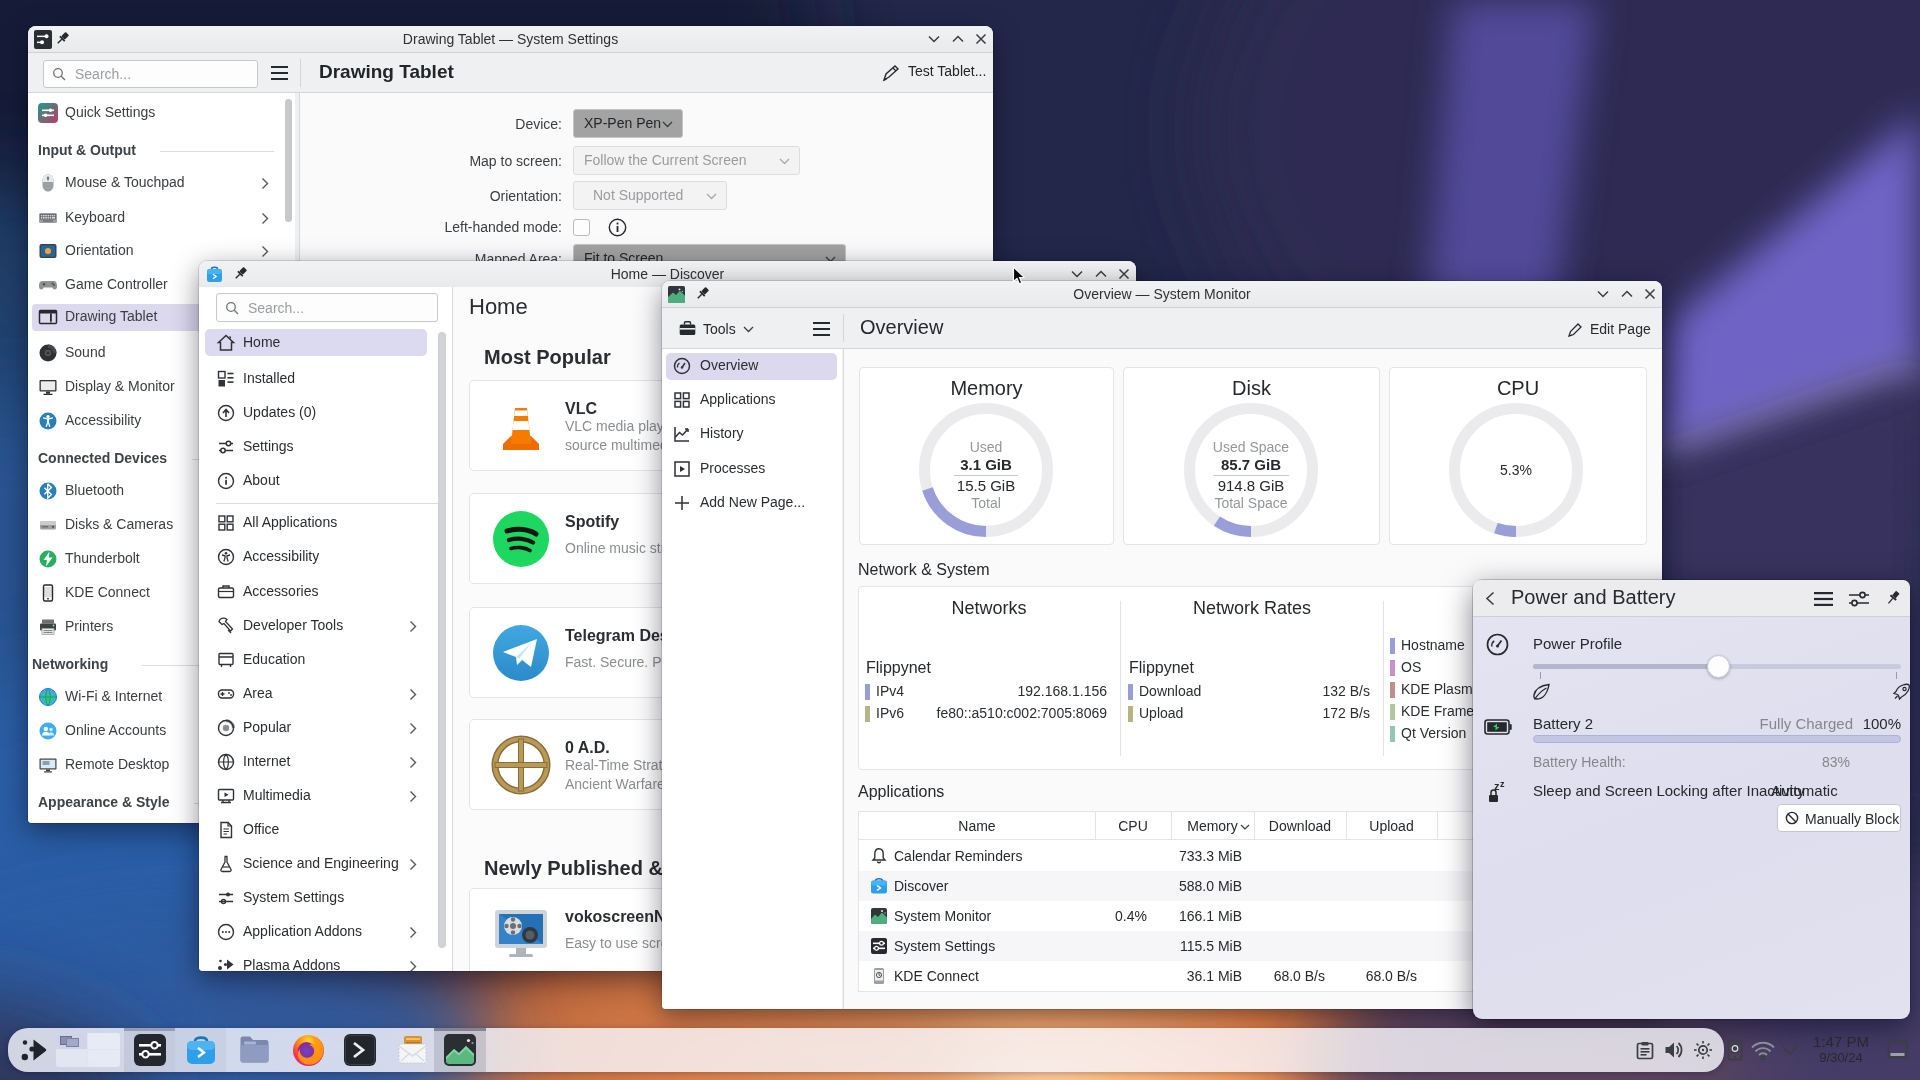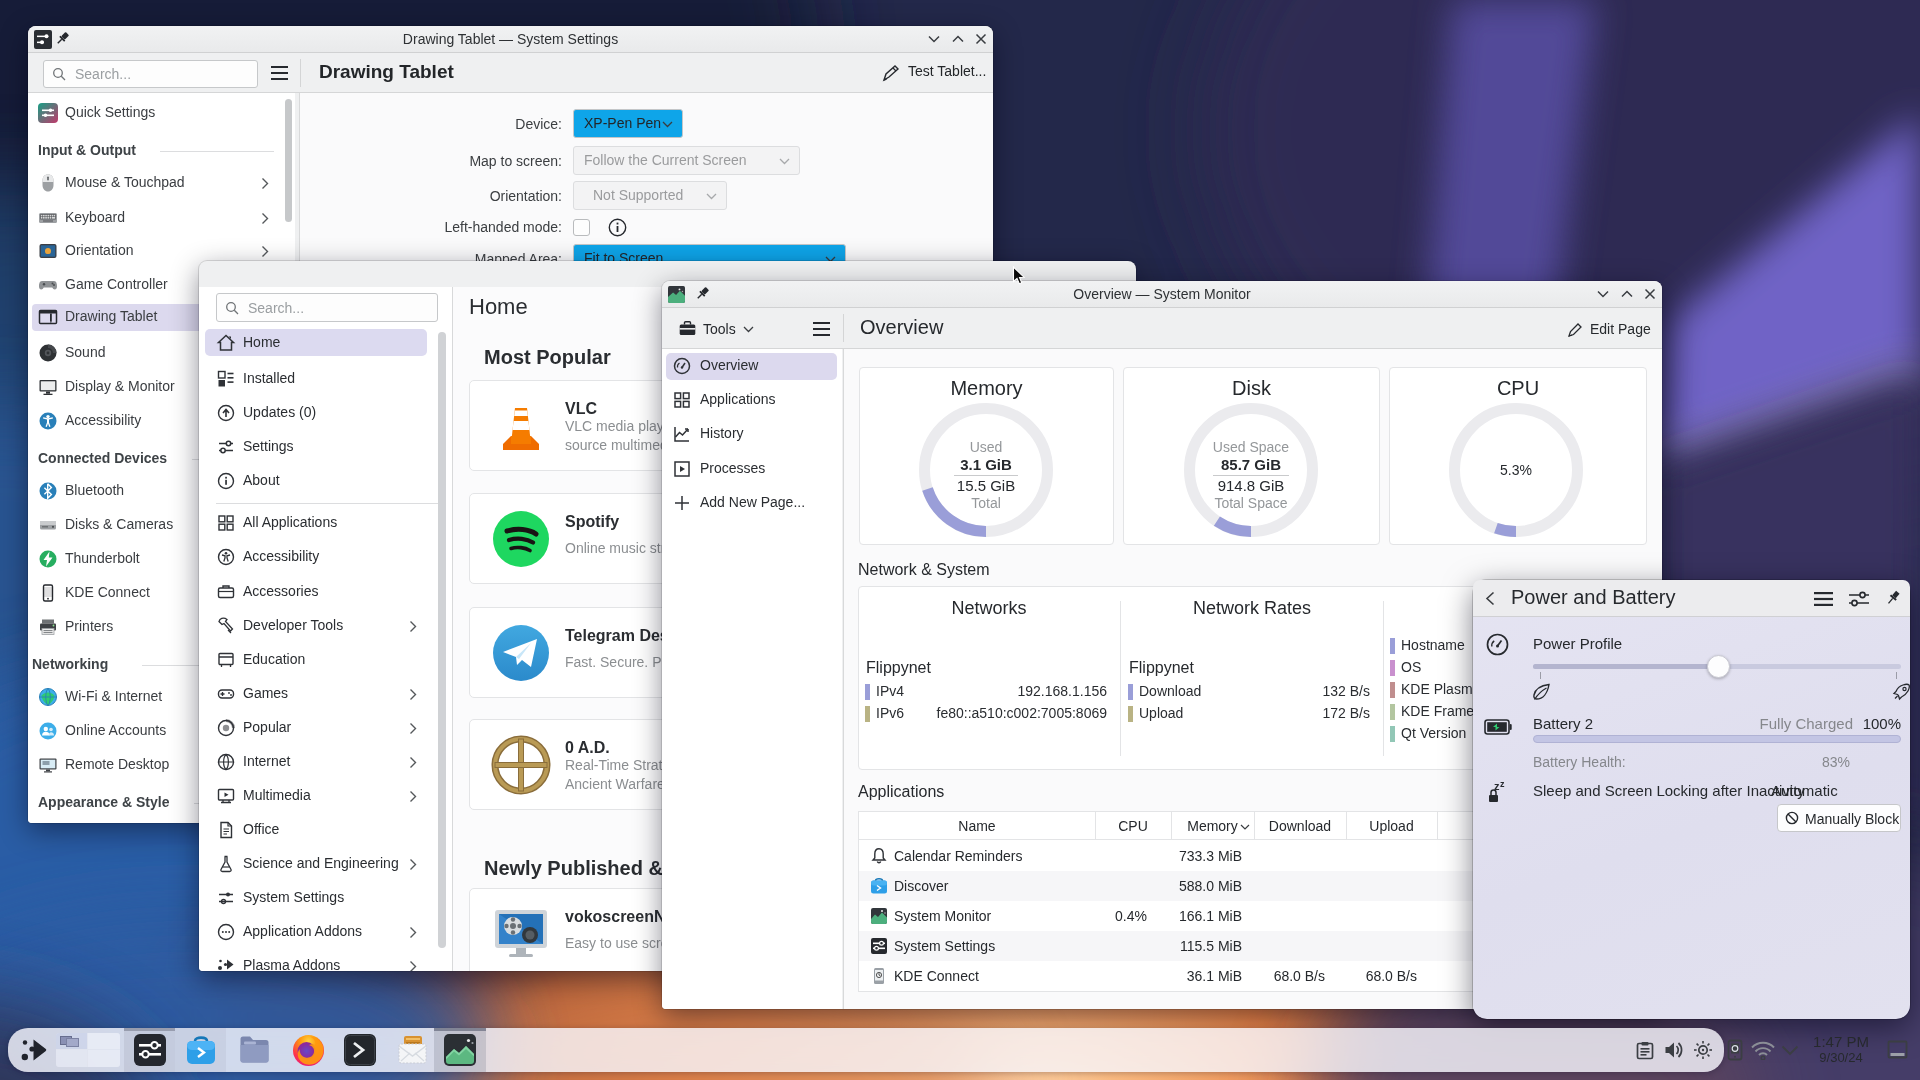--- a/index.html
+++ b/index.html
@@ -6,21 +6,21 @@
 *{box-sizing:border-box;}
 .abs{position:absolute;}
 .win{position:absolute;background:#eff0f1;border-radius:8px 8px 4px 4px;
  box-shadow:0 8px 28px rgba(0,0,20,.45),0 0 0 1px rgba(0,0,0,.12);}
 .tb{position:absolute;left:0;right:0;top:0;height:27px;background:linear-gradient(#f1f2f3,#e9eaeb);
  border-radius:8px 8px 0 0;border-bottom:1px solid #d0d1d2;}
 .tb .ttl{position:absolute;top:0;line-height:26px;width:100%;text-align:center;
  font-size:14px;color:#2e3134;}
 .toolbar{position:absolute;background:#eff0f1;border-bottom:1px solid #d5d6d7;}
 .hl{background:#dcd9ee;border-radius:4px;}
-.combo{position:absolute;background:#0ea5e9;border:1px solid #c4c6c8;border-radius:3px;
+.combo{position:absolute;background:#a3a3a3;border:1px solid #c4c6c8;border-radius:3px;
  font-size:14px;color:#232629;line-height:27px;padding-left:10px;}
 .combo.dis{background:#f3f3f4;border-color:#dcdddf;color:#9a9b9d;}
 svg{display:block;}
 </style></head>
 <body>
 
 <svg class="abs" style="left:0;top:0" width="1920" height="1080" viewBox="0 0 1920 1080">
  <defs>
   <filter id="b40" x="-60%" y="-60%" width="220%" height="220%">
         <feGaussianBlur stdDeviation="40"></feGaussianBlur>
@@ -300,20 +300,45 @@
       <rect x="8.6" y="4.6" width="1.8" height="1.9" fill="#26292e"></rect>
     </svg>
  <div class="abs" style="right:431px;top:225px;font-size:14px;color:#3b3e41">Mapped Area:</div>
  <div class="combo" style="left:545px;top:218px;width:273px;height:29px;">Fit to Screen
    <svg class="abs" style="right:9px;top:11px" width="11" height="7" viewBox="0 0 11 7">
         <path d="M1 1 L5.5 5.5 L10 1" fill="none" stroke="#3a3d40" stroke-width="1.3"></path>
       </svg></div>
 </div>
 
 <div class="win" id="w-discover" style="left:199px;top:261px;width:937px;height:710px;">
+ <div class="tb">
+      <div class="ttl">Home — Discover</div>
+  <svg class="abs" style="left:7px;top:5px" width="17" height="17" viewBox="0 0 17 17">
+        <rect x="1" y="3" width="15" height="13" rx="2.5" fill="#2e9fe8"></rect>
+        <rect x="1" y="3" width="15" height="5" rx="2.5" fill="#49b2f2"></rect>
+        <path d="M5.5 3 C5.5 0.8 11.5 0.8 11.5 3" fill="none" stroke="#1577b8" stroke-width="1.5"></path>
+        <path d="M7 8.2 L10 10.5 L7 12.8" fill="none" stroke="#fff" stroke-width="1.4"></path>
+      </svg>
+  <svg class="abs" style="left:34px;top:5px" width="15" height="15" viewBox="0 0 15 15">
+        <g transform="rotate(45 7.5 7.5)">
+          <rect x="5" y="0.6" width="5" height="6.2" rx="1" fill="#26292e"></rect>
+          <rect x="4" y="6.8" width="7" height="1.8" rx="0.5" fill="#26292e"></rect>
+          <rect x="6.8" y="8.6" width="1.4" height="5.6" fill="#26292e"></rect>
+        </g>
+      </svg>
+  <svg class="abs" style="right:53px;top:9px" width="12" height="8" viewBox="0 0 12 8">
+        <path d="M1 1.5 L6 6.5 L11 1.5" fill="none" stroke="#3a3d41" stroke-width="1.5"></path>
+      </svg>
+  <svg class="abs" style="right:29px;top:9px" width="12" height="8" viewBox="0 0 12 8">
+        <path d="M1 6.5 L6 1.5 L11 6.5" fill="none" stroke="#3a3d41" stroke-width="1.5"></path>
+      </svg>
+  <svg class="abs" style="right:6px;top:7px" width="12" height="12" viewBox="0 0 12 12">
+        <path d="M1.5 1.5 L10.5 10.5 M10.5 1.5 L1.5 10.5" fill="none" stroke="#3a3d41" stroke-width="1.5"></path>
+      </svg>
+ </div>
 
  <div class="abs" style="left:0;top:26px;width:253px;height:684px;background:#fff;border-radius:0 0 0 4px;"></div>
  <div class="abs" style="left:253px;top:26px;width:1px;height:684px;background:#d8d9da"></div>
  <div class="abs" style="left:17px;top:32px;width:222px;height:29px;background:#fdfdfd;border:1px solid #c6c8ca;border-radius:3px;">
    <svg class="abs" style="left:8px;top:7px" width="15" height="15" viewBox="0 0 15 15">
         <circle cx="6" cy="6" r="4.3" fill="none" stroke="#707477" stroke-width="1.3"></circle>
         <line x1="9.3" y1="9.3" x2="13" y2="13" stroke="#707477" stroke-width="1.3"></line>
       </svg>
    <span class="abs" style="left:31px;top:6px;font-size:14px;color:#9a9ea1">Search...</span>
  </div>
@@ -383,21 +408,21 @@
         <rect x="3" y="3.5" width="14" height="11" rx="1" fill="none" stroke="#2f3237" stroke-width="1.4"></rect>
         <path d="M3 7 L17 7 M5.5 14.5 L5.5 17 M14.5 14.5 L14.5 17" stroke="#2f3237" stroke-width="1.3"></path>
       </svg>
   <div class="abs" style="left:44px;top:390px;font-size:14px;color:#2a2d31;white-space:nowrap">Education</div>
   <svg class="abs" style="left:17px;top:423px" width="20" height="20" viewBox="0 0 20 20">
         <rect x="2.5" y="6" width="15" height="8" rx="3.5" fill="none" stroke="#2f3237" stroke-width="1.4"></rect>
         <path d="M6.5 8 L6.5 12 M4.5 10 L8.5 10" stroke="#2f3237" stroke-width="1.3"></path>
         <circle cx="13" cy="9" r="0.9" fill="#2f3237"></circle>
         <circle cx="15" cy="11" r="0.9" fill="#2f3237"></circle>
       </svg>
-  <div class="abs" style="left:44px;top:424px;font-size:14px;color:#2a2d31;white-space:nowrap">Games</div>
+  <div class="abs" style="left:44px;top:424px;font-size:14px;color:#2a2d31;white-space:nowrap">Area</div>
   <svg class="abs" style="left:210px;top:427px" width="8" height="13" viewBox="0 0 8 13">
         <path d="M1.5 1.5 L6.5 6.5 L1.5 11.5" fill="none" stroke="#55585b" stroke-width="1.4"></path>
       </svg>
   <svg class="abs" style="left:17px;top:457px" width="20" height="20" viewBox="0 0 20 20">
         <circle cx="10" cy="10" r="7.5" fill="none" stroke="#2f3237" stroke-width="1.4"></circle>
         <circle cx="10" cy="10" r="3.2" fill="#2f3237" opacity=".55"></circle>
         <path d="M10 2.5 A 7.5 7.5 0 0 1 17.5 10" fill="none" stroke="#2f3237" stroke-width="3" opacity=".5"></path>
       </svg>
   <div class="abs" style="left:44px;top:458px;font-size:14px;color:#2a2d31;white-space:nowrap">Popular</div>
   <svg class="abs" style="left:210px;top:461px" width="8" height="13" viewBox="0 0 8 13">
@@ -732,21 +757,21 @@
       <rect x="6" y="4" width="8" height="10.5" fill="#eceff1"></rect>
       <circle cx="10" cy="9" r="2.6" fill="none" stroke="#555" stroke-width="1"></circle>
       <path d="M10 7.2 L10 9 L11.5 10" stroke="#555" stroke-width="1" fill="none"></path>
     </svg>
   <div class="abs" style="left:232px;top:687px;font-size:14px;color:#26292d;white-space:nowrap">KDE Connect</div>
   <div class="abs" style="left:470px;top:687px;width:110px;text-align:right;font-size:14px;color:#26292d">36.1 MiB</div>
   <div class="abs" style="left:553px;top:687px;width:110px;text-align:right;font-size:14px;color:#26292d">68.0 B/s</div>
   <div class="abs" style="left:645px;top:687px;width:110px;text-align:right;font-size:14px;color:#26292d">68.0 B/s</div>
 </div>
 
-<div class="abs" id="w-power" style="left:1473px;top:580px;width:437px;height:439px;border-radius:14px;
+<div class="abs" id="w-power" style="left:1473px;top:580px;width:437px;height:439px;border-radius:9px;
  background:linear-gradient(160deg,#e5e4f2 0%,#dfdeee 55%,#e2e1ef 100%);box-shadow:0 8px 30px rgba(0,0,20,.5),0 0 0 1px rgba(0,0,0,.18);">
  <div class="abs" style="left:0;top:0;width:437px;height:37px;background:#ececee;border-bottom:1px solid #d0d0d3;border-radius:7px 7px 0 0;"></div>
  <svg class="abs" style="left:12px;top:11px" width="10" height="15" viewBox="0 0 10 15">
       <path d="M8.5 1.5 L2 7.5 L8.5 13.5" fill="none" stroke="#3a3d41" stroke-width="1.6"></path>
     </svg>
  <div class="abs" style="left:38px;top:6px;font-size:20px;color:#26292d;white-space:nowrap">Power and Battery</div>
  <svg class="abs" style="left:341px;top:12px" width="19" height="14" viewBox="0 0 19 14">
       <rect y="0" width="19" height="2.2" fill="#26292e"></rect>
       <rect y="5.9" width="19" height="2.2" fill="#26292e"></rect>
       <rect y="11.8" width="19" height="2.2" fill="#26292e"></rect>

